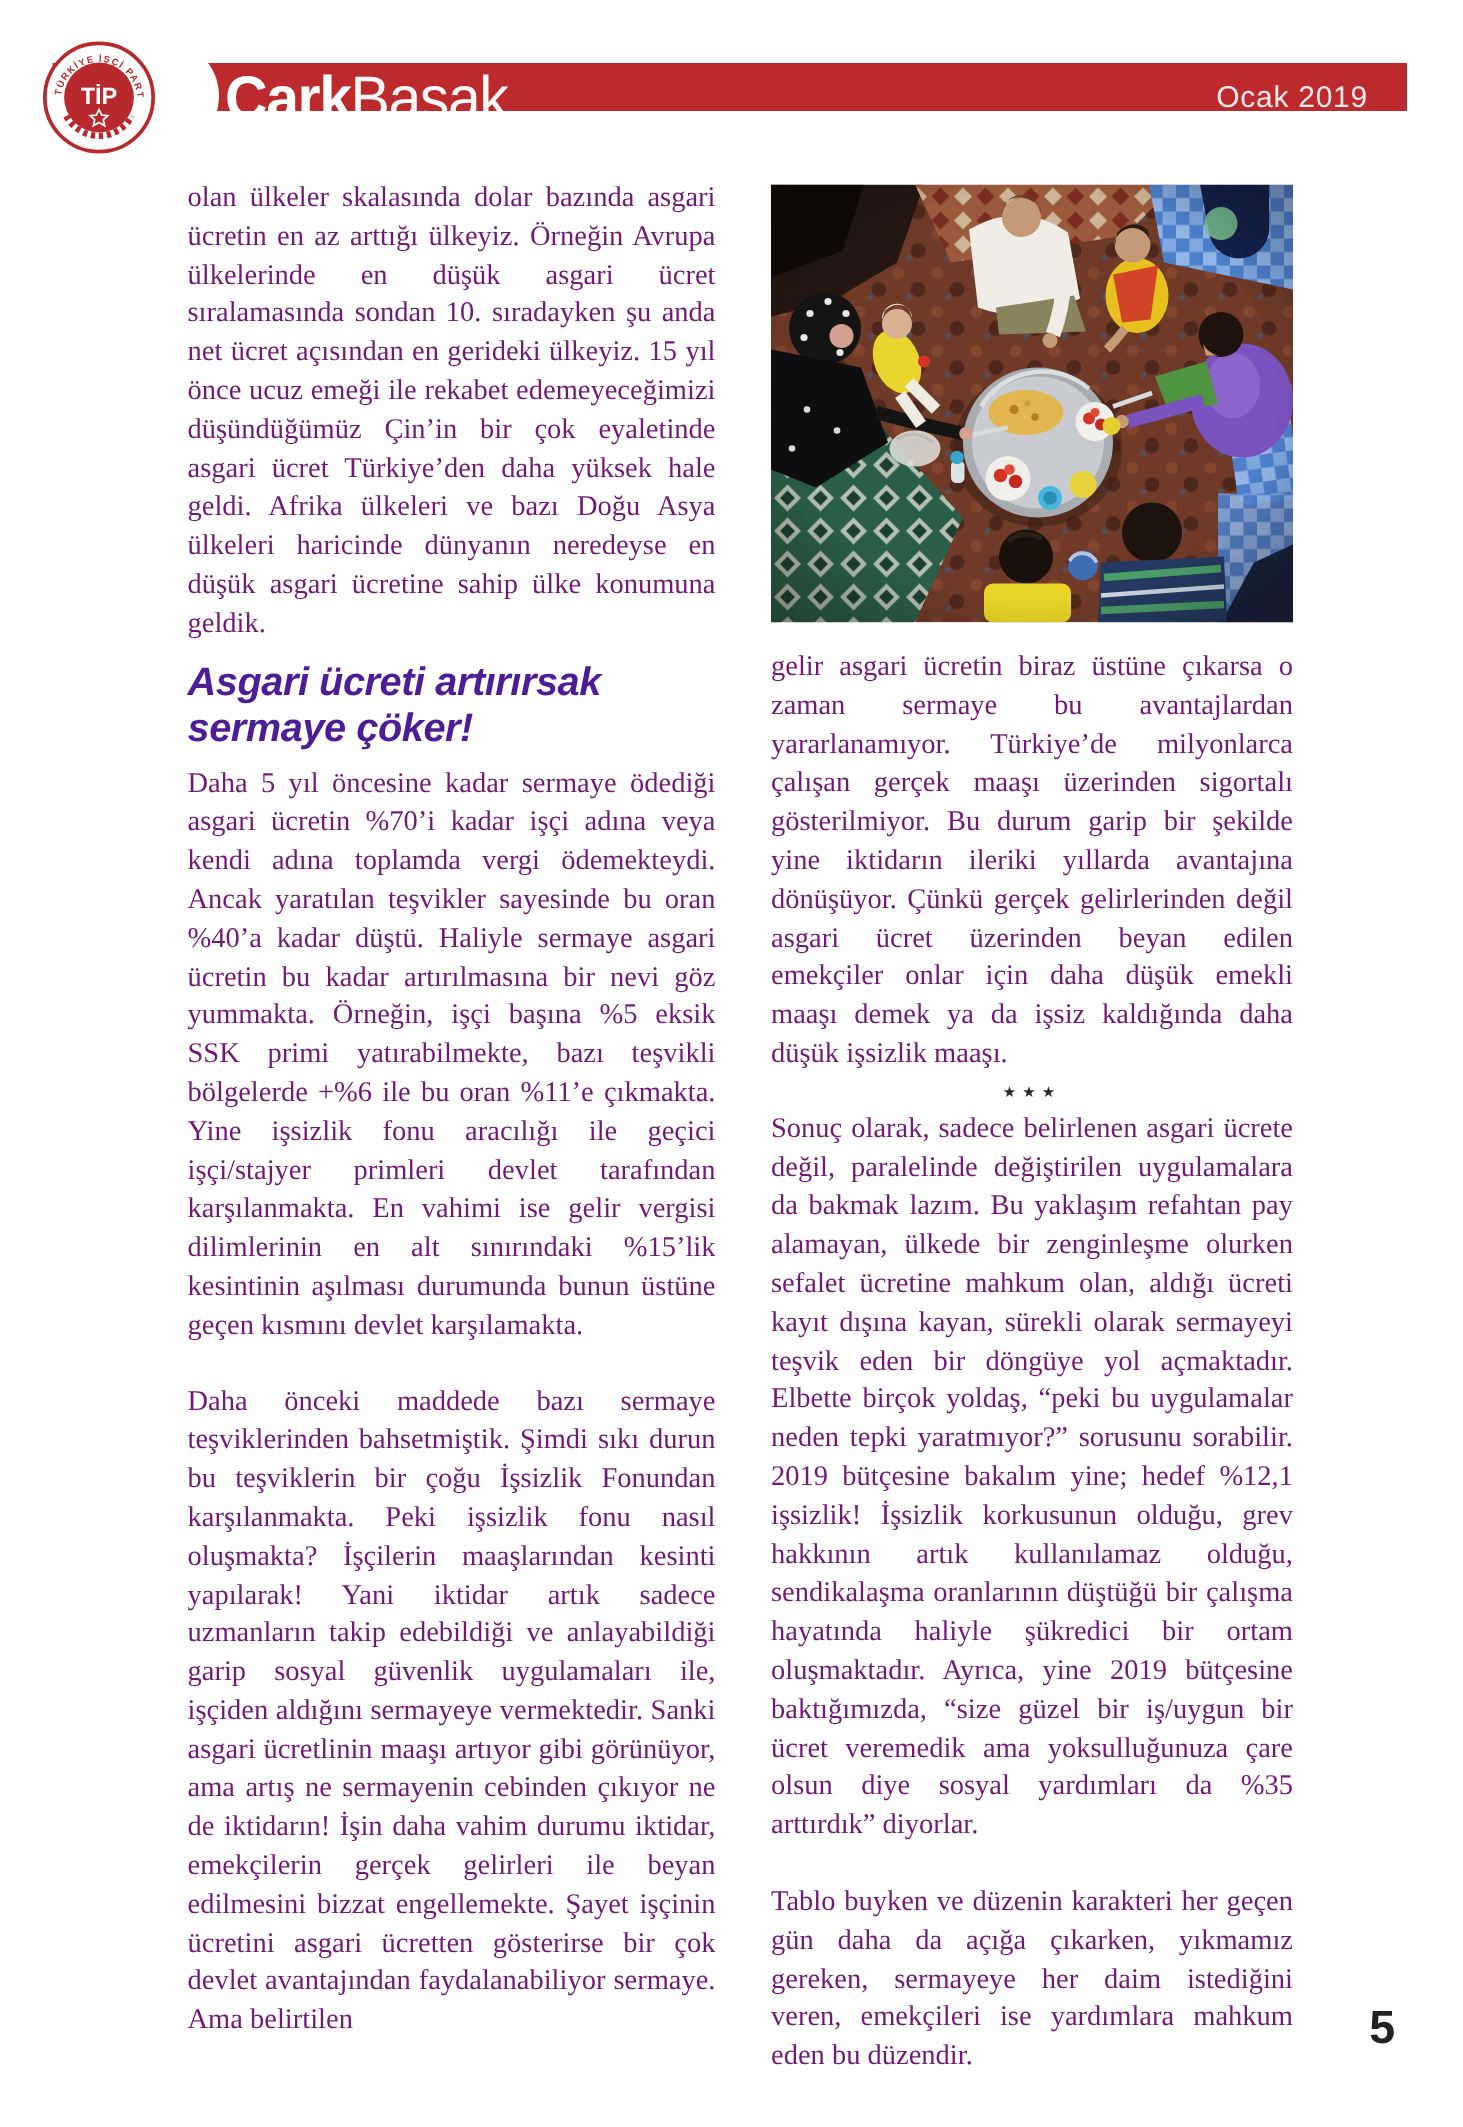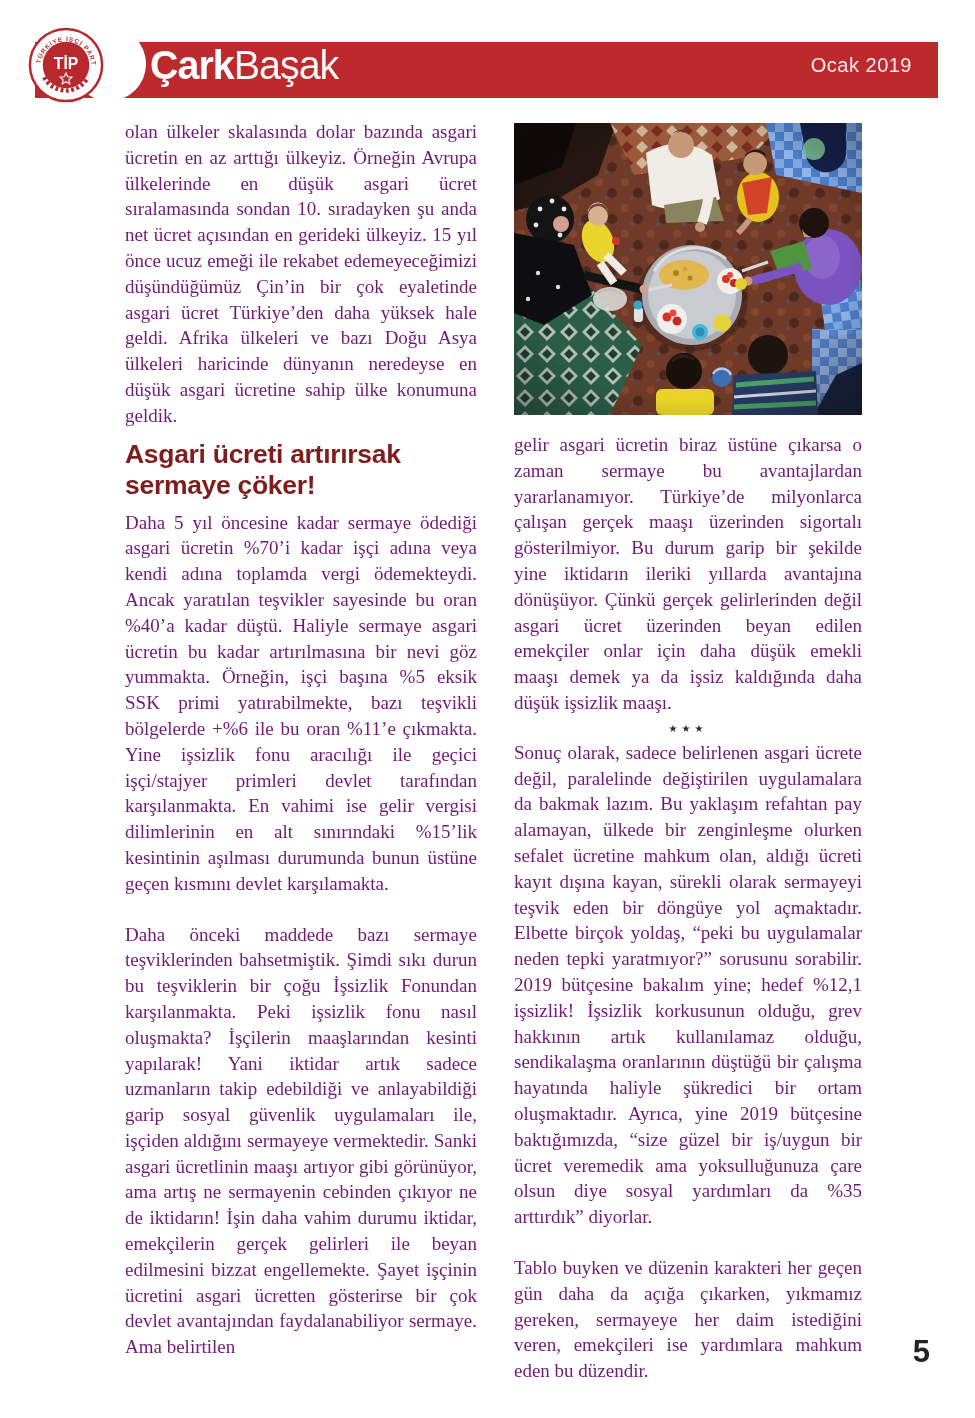--- a/index.html
+++ b/index.html
@@ -5,21 +5,21 @@
   html,body{margin:0;padding:0;}
   body{
     width:975px;height:1418px;
     background:#ffffff;
     position:relative;
     overflow:hidden;
     font-family:"Liberation Serif", serif;
   }
   
   .band{
-    position:absolute;left:35px;top:42px;width:903px;height:56px;
+    position:absolute;left:35px;top:42px;width:903px;height:32px;
     background:#bd2a2e;
   }
   .issue{
     position:absolute;right:26px;top:0;height:45px;line-height:46px;
     font-family:"Liberation Sans", sans-serif;
     font-size:20px;color:#f6e9e9;letter-spacing:.5px;font-weight:400;
   }
   .crescent{
     position:absolute;left:72px;top:27px;width:74px;height:74px;
     border-radius:50%;background:#ffffff;
@@ -44,21 +44,21 @@
     margin:0;
     font-size:19px;line-height:25.8px;
     text-align:justify;color:#701a75;
     hyphens:none;
   }
   .col p + p{margin-top:25px;}
   h2.subhead{
     margin:10px 0 9px 0;
     font-family:"Liberation Sans", sans-serif;
     font-weight:700;font-size:26.5px;line-height:31px;
-    letter-spacing:-.3px;color:#7f1d1d;
+    letter-spacing:-.3px;color:#4c1d95;font-style:italic;
   }
   .photo{
     margin:0 0 17px 0;width:348px;height:292px;overflow:hidden;
   }
   .photo svg{display:block;width:100%;height:100%;}
   .sep{
     margin:7px 0 6px 0;text-align:center;
     font-family:"DejaVu Sans", sans-serif;
     font-size:10px;color:#2e2a29;letter-spacing:4px;
   }

